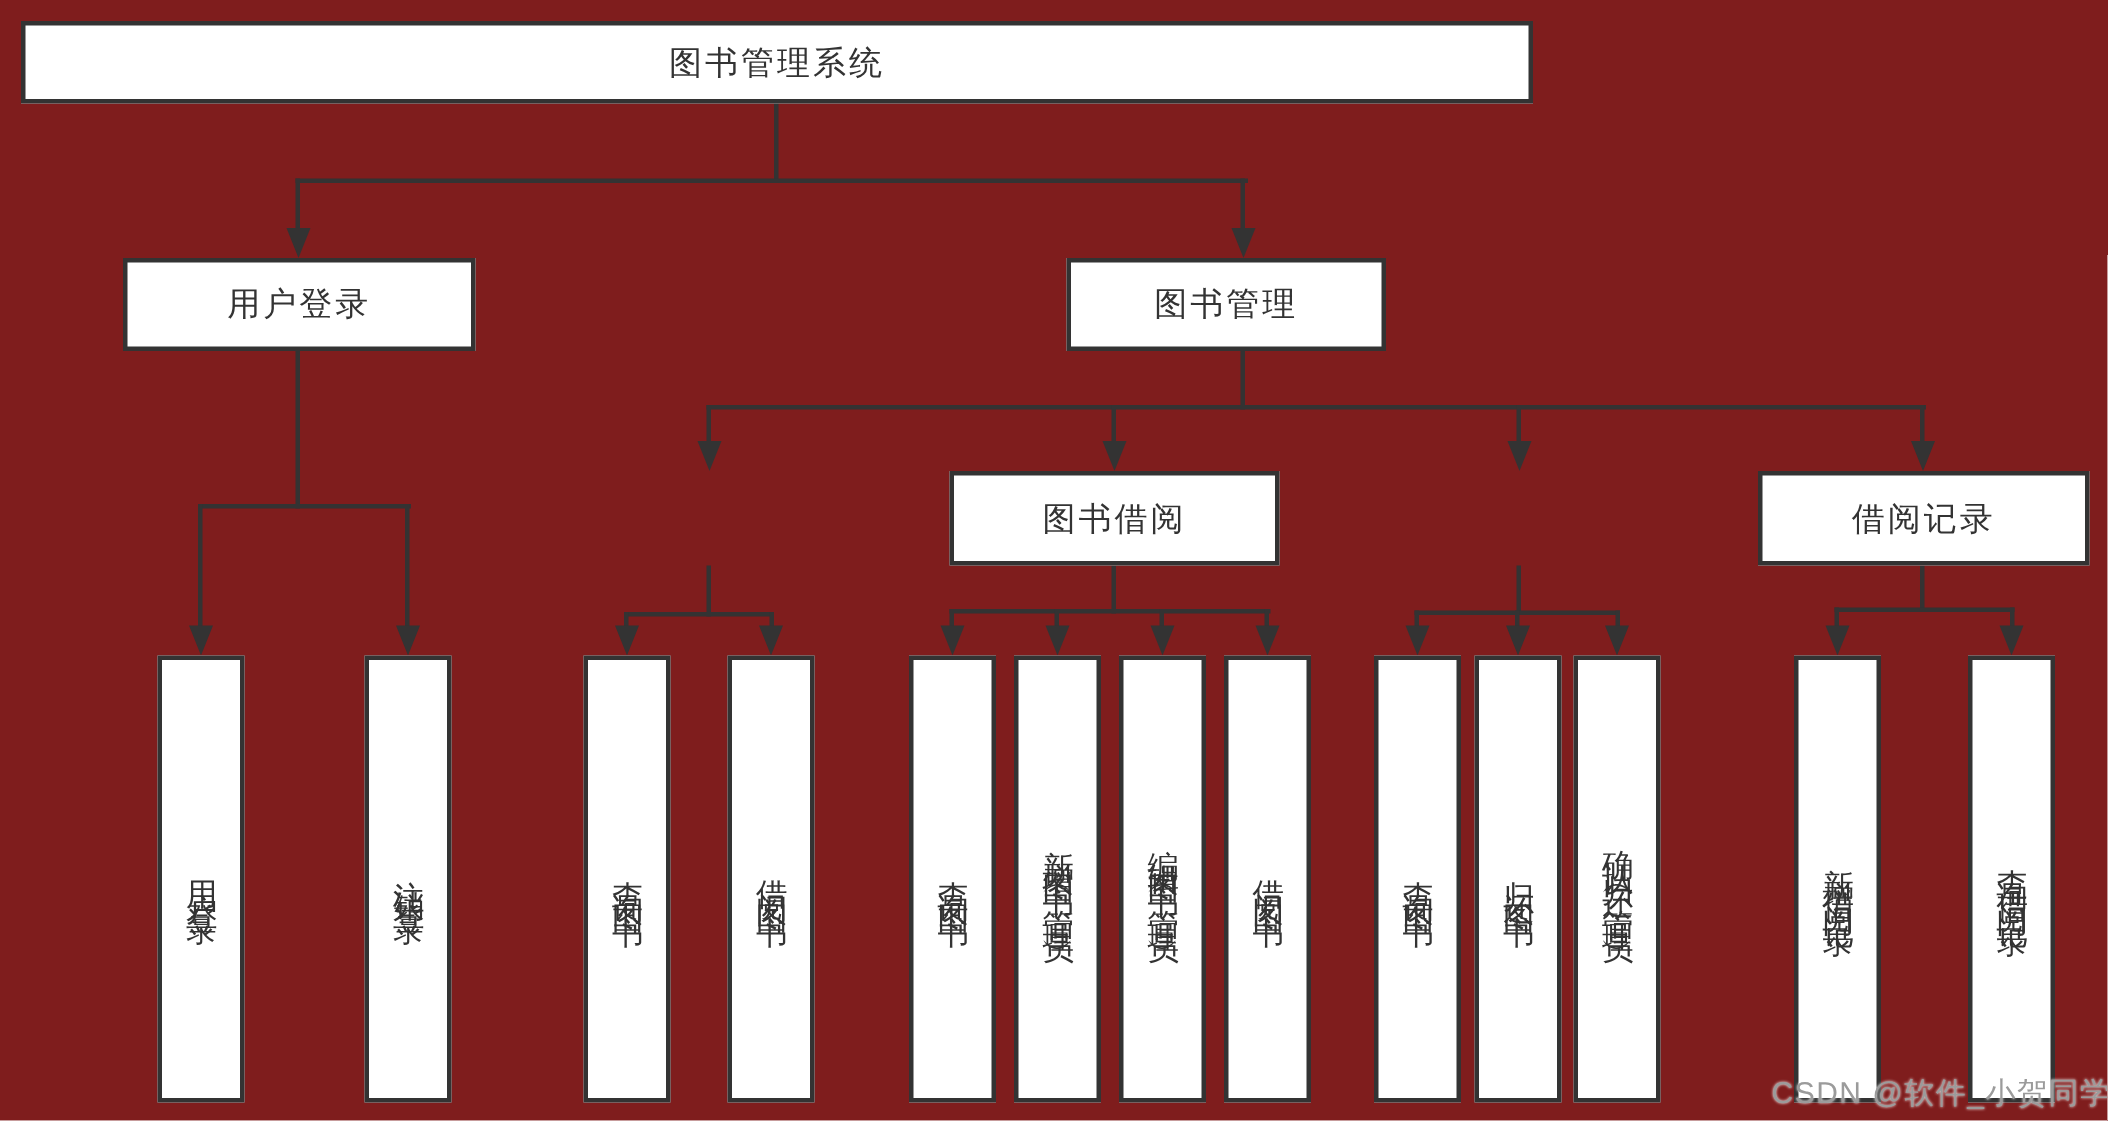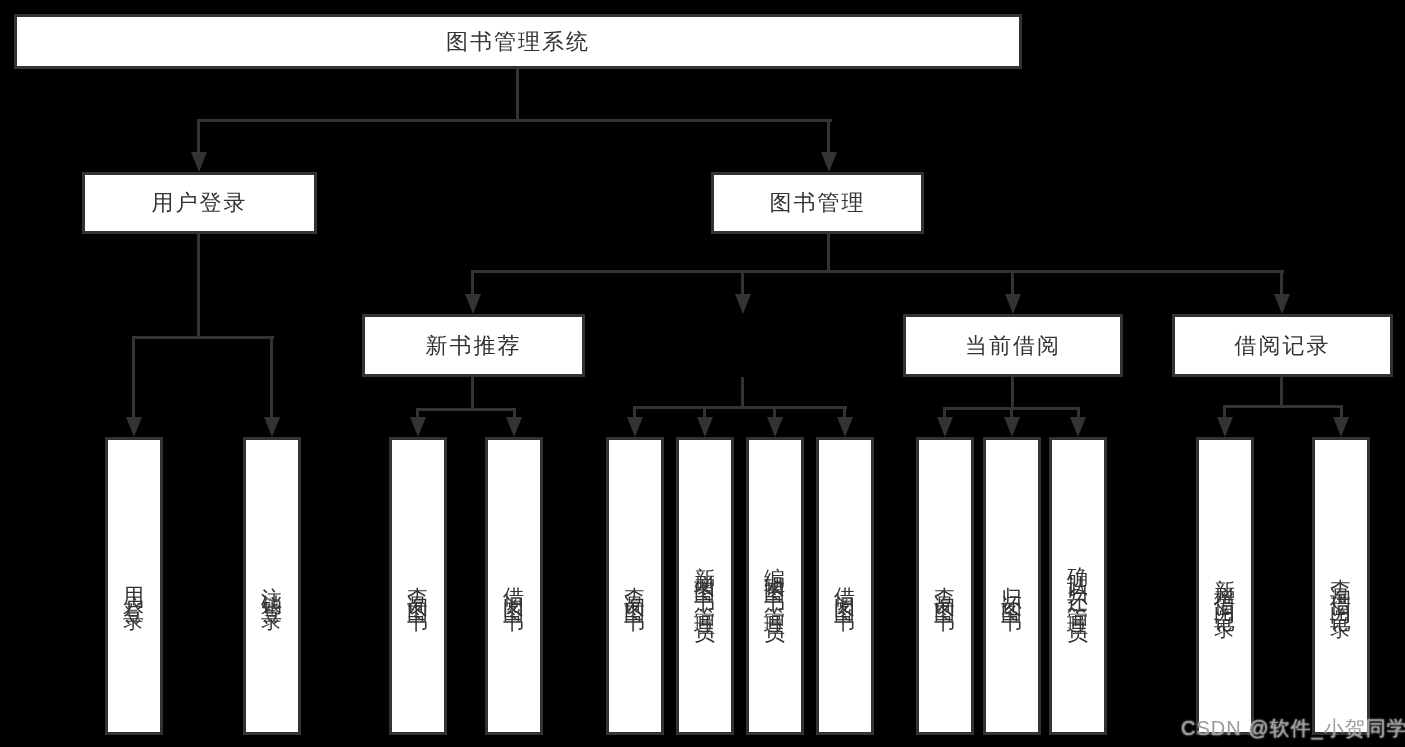--- a/index.html
+++ b/index.html
@@ -1,17 +1,17 @@
 <!DOCTYPE html>
 <html><head>
 <meta charset="utf-8">
 <style>
   html,body { margin:0; padding:0; background:#ffffff; }
   .stage {
-    position:relative; width:1405px; height:747px; background:#000000;
+    position:relative; width:1405px; height:747px; background:#7f1d1d;
     font-family:"Liberation Sans","DejaVu Sans",sans-serif; color:#333333;
     overflow:hidden;
   }
   .node {
     position:absolute; box-sizing:border-box;
     border:3px solid #333333; background:#ffffff;
     display:flex; align-items:center; justify-content:center;
     z-index:2;
   }
   .node.h { font-size:22px; letter-spacing:2px; white-space:nowrap; }
@@ -59,22 +59,21 @@
   <div class="line" style="left:471px;top:270px;width:813px;height:3px"></div>
   <div class="line" style="left:471px;top:270px;width:3px;height:28px"></div>
   <div class="line" style="left:741px;top:270px;width:3px;height:28px"></div>
   <div class="line" style="left:1011px;top:270px;width:3px;height:28px"></div>
   <div class="line" style="left:1280px;top:270px;width:3px;height:28px"></div>
   <div class="arrow" style="left:465px;top:294px"></div>
   <div class="arrow" style="left:735px;top:294px"></div>
   <div class="arrow" style="left:1005px;top:294px"></div>
   <div class="arrow" style="left:1274px;top:294px"></div>
 
-  <div class="node h" style="left:362px;top:314px;width:223px;height:63px">新书推荐</div>
-  <div class="node h" style="left:903px;top:314px;width:220px;height:63px">当前借阅</div>
+  <div class="node h" style="left:633px;top:314px;width:220px;height:63px">图书借阅</div>
   <div class="node h" style="left:1172px;top:314px;width:221px;height:63px">借阅记录</div>
 
   <div class="line" style="left:471px;top:377px;width:3px;height:34px"></div>
   <div class="line" style="left:416px;top:408px;width:100px;height:3px"></div>
   <div class="line" style="left:416px;top:408px;width:3px;height:13px"></div>
   <div class="line" style="left:513px;top:408px;width:3px;height:13px"></div>
   <div class="arrow" style="left:410px;top:417px"></div>
   <div class="arrow" style="left:506px;top:417px"></div>
 
   <div class="line" style="left:741px;top:377px;width:3px;height:32px"></div>

